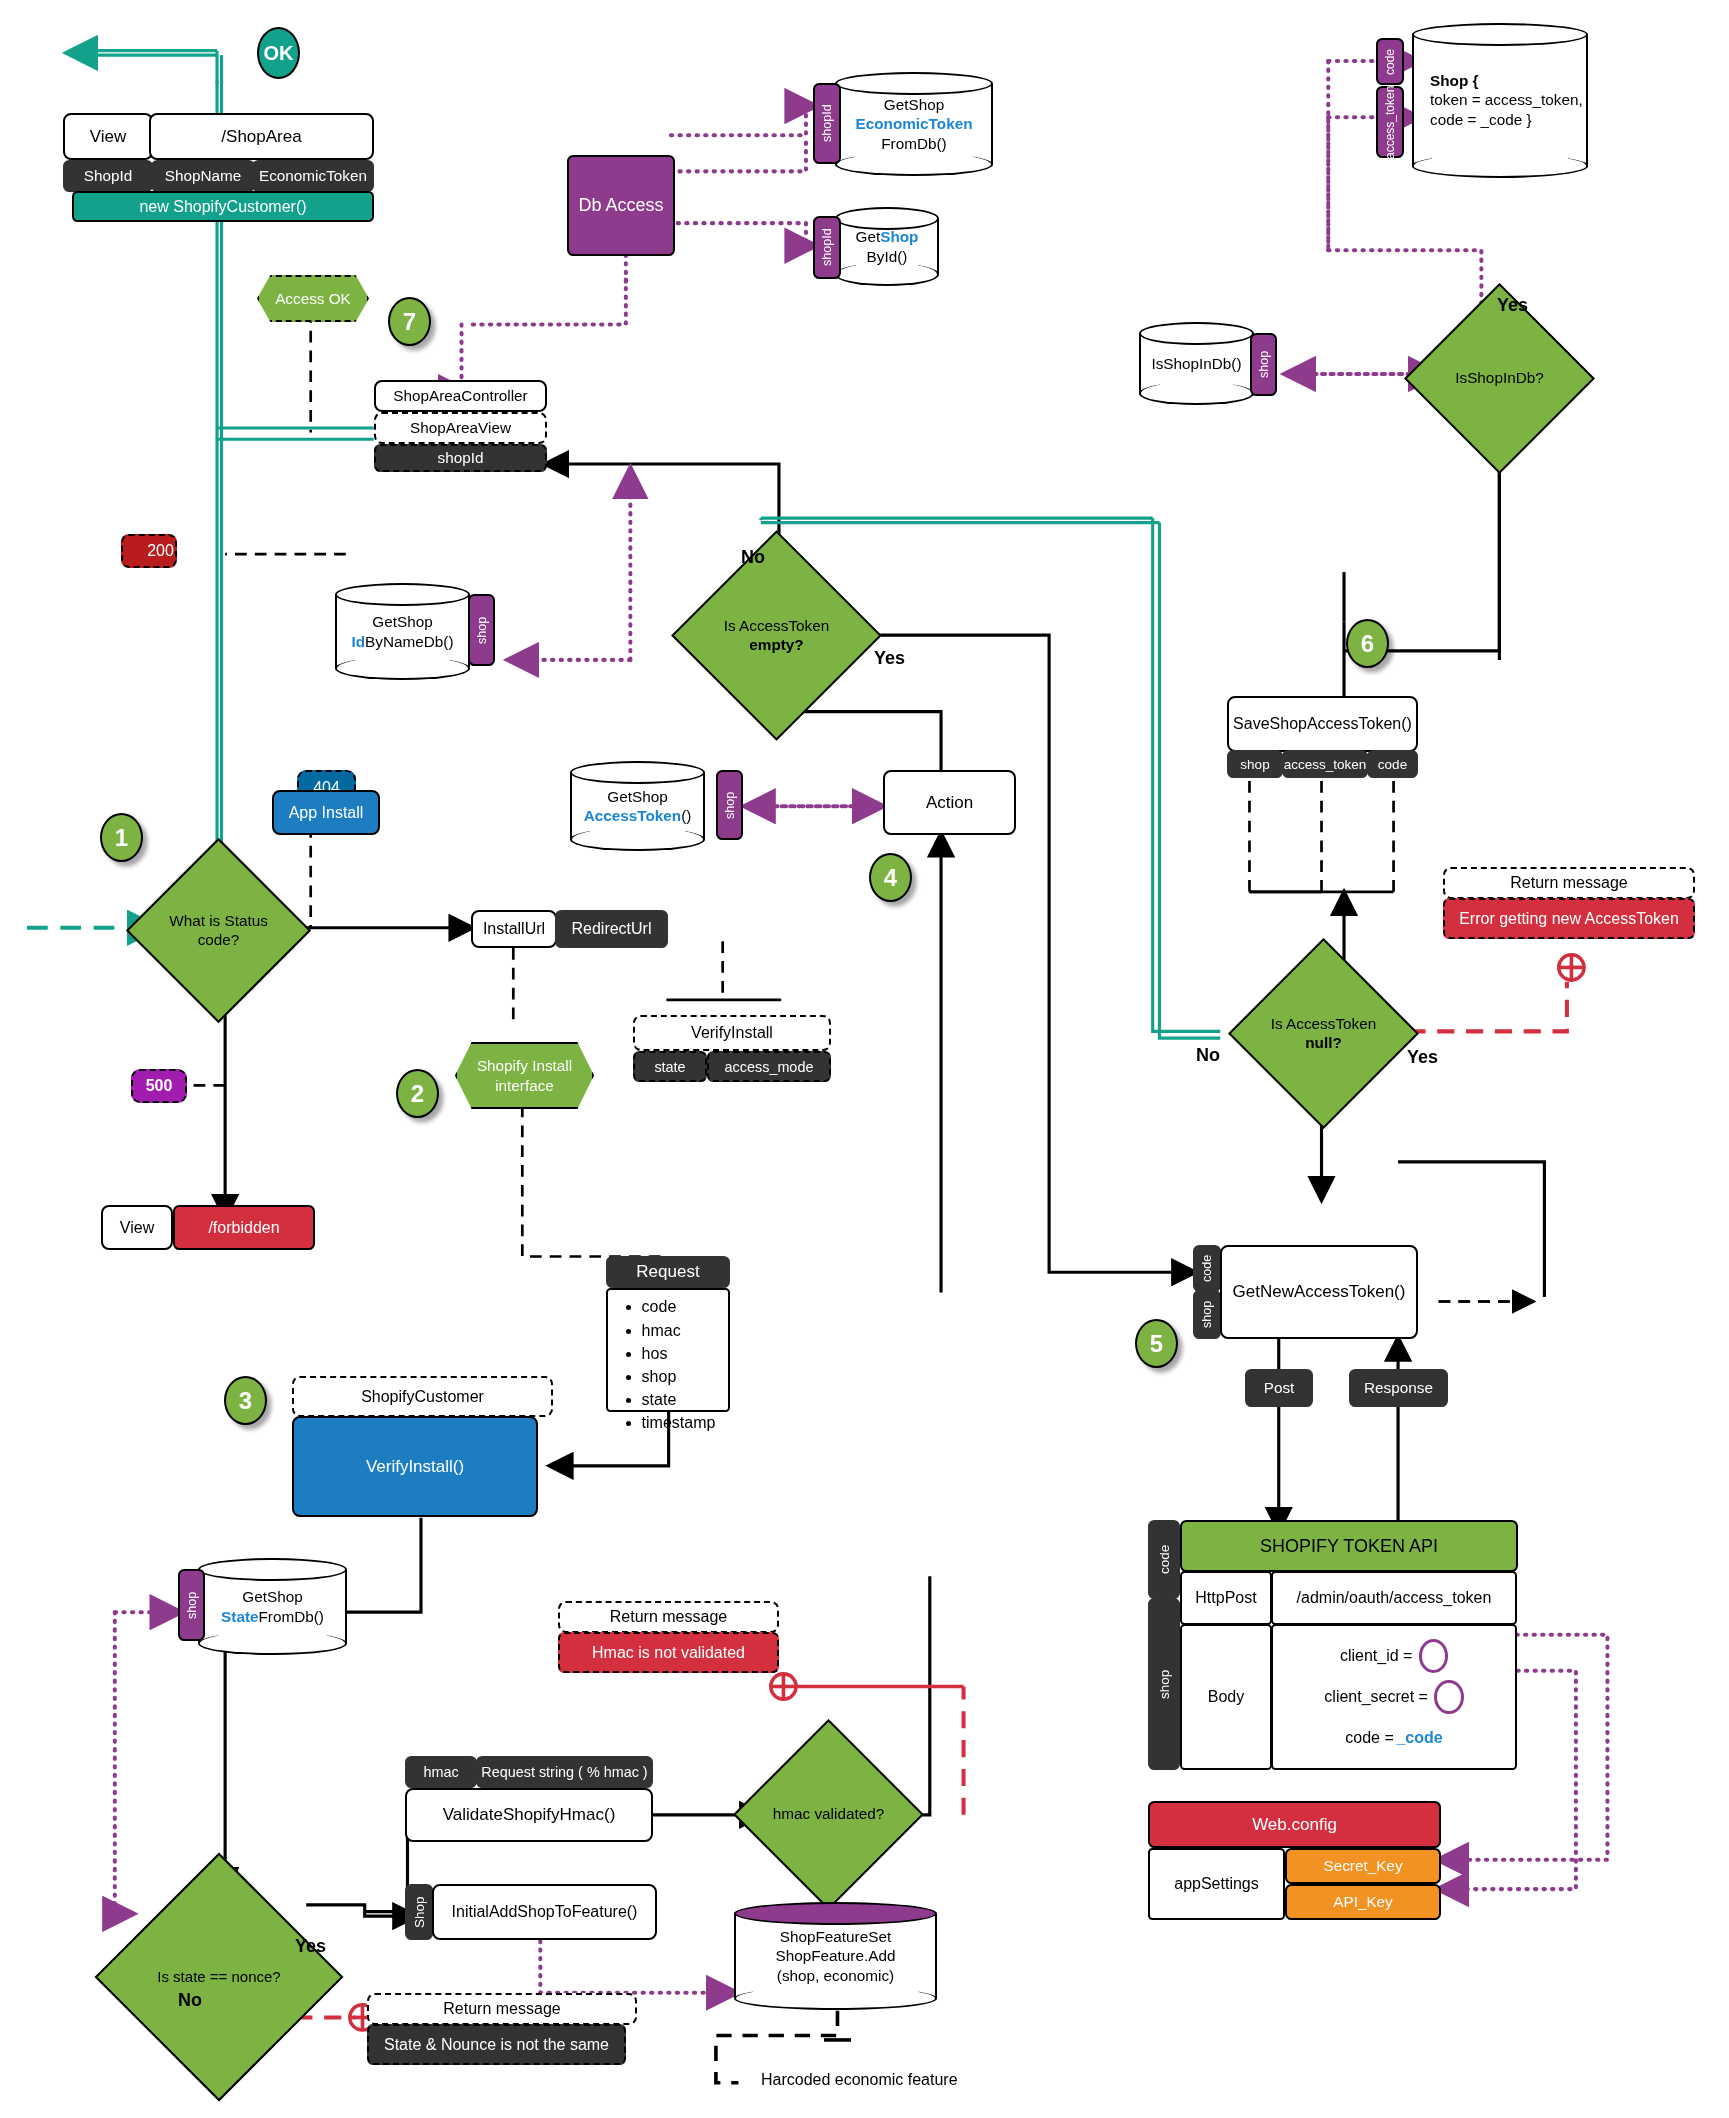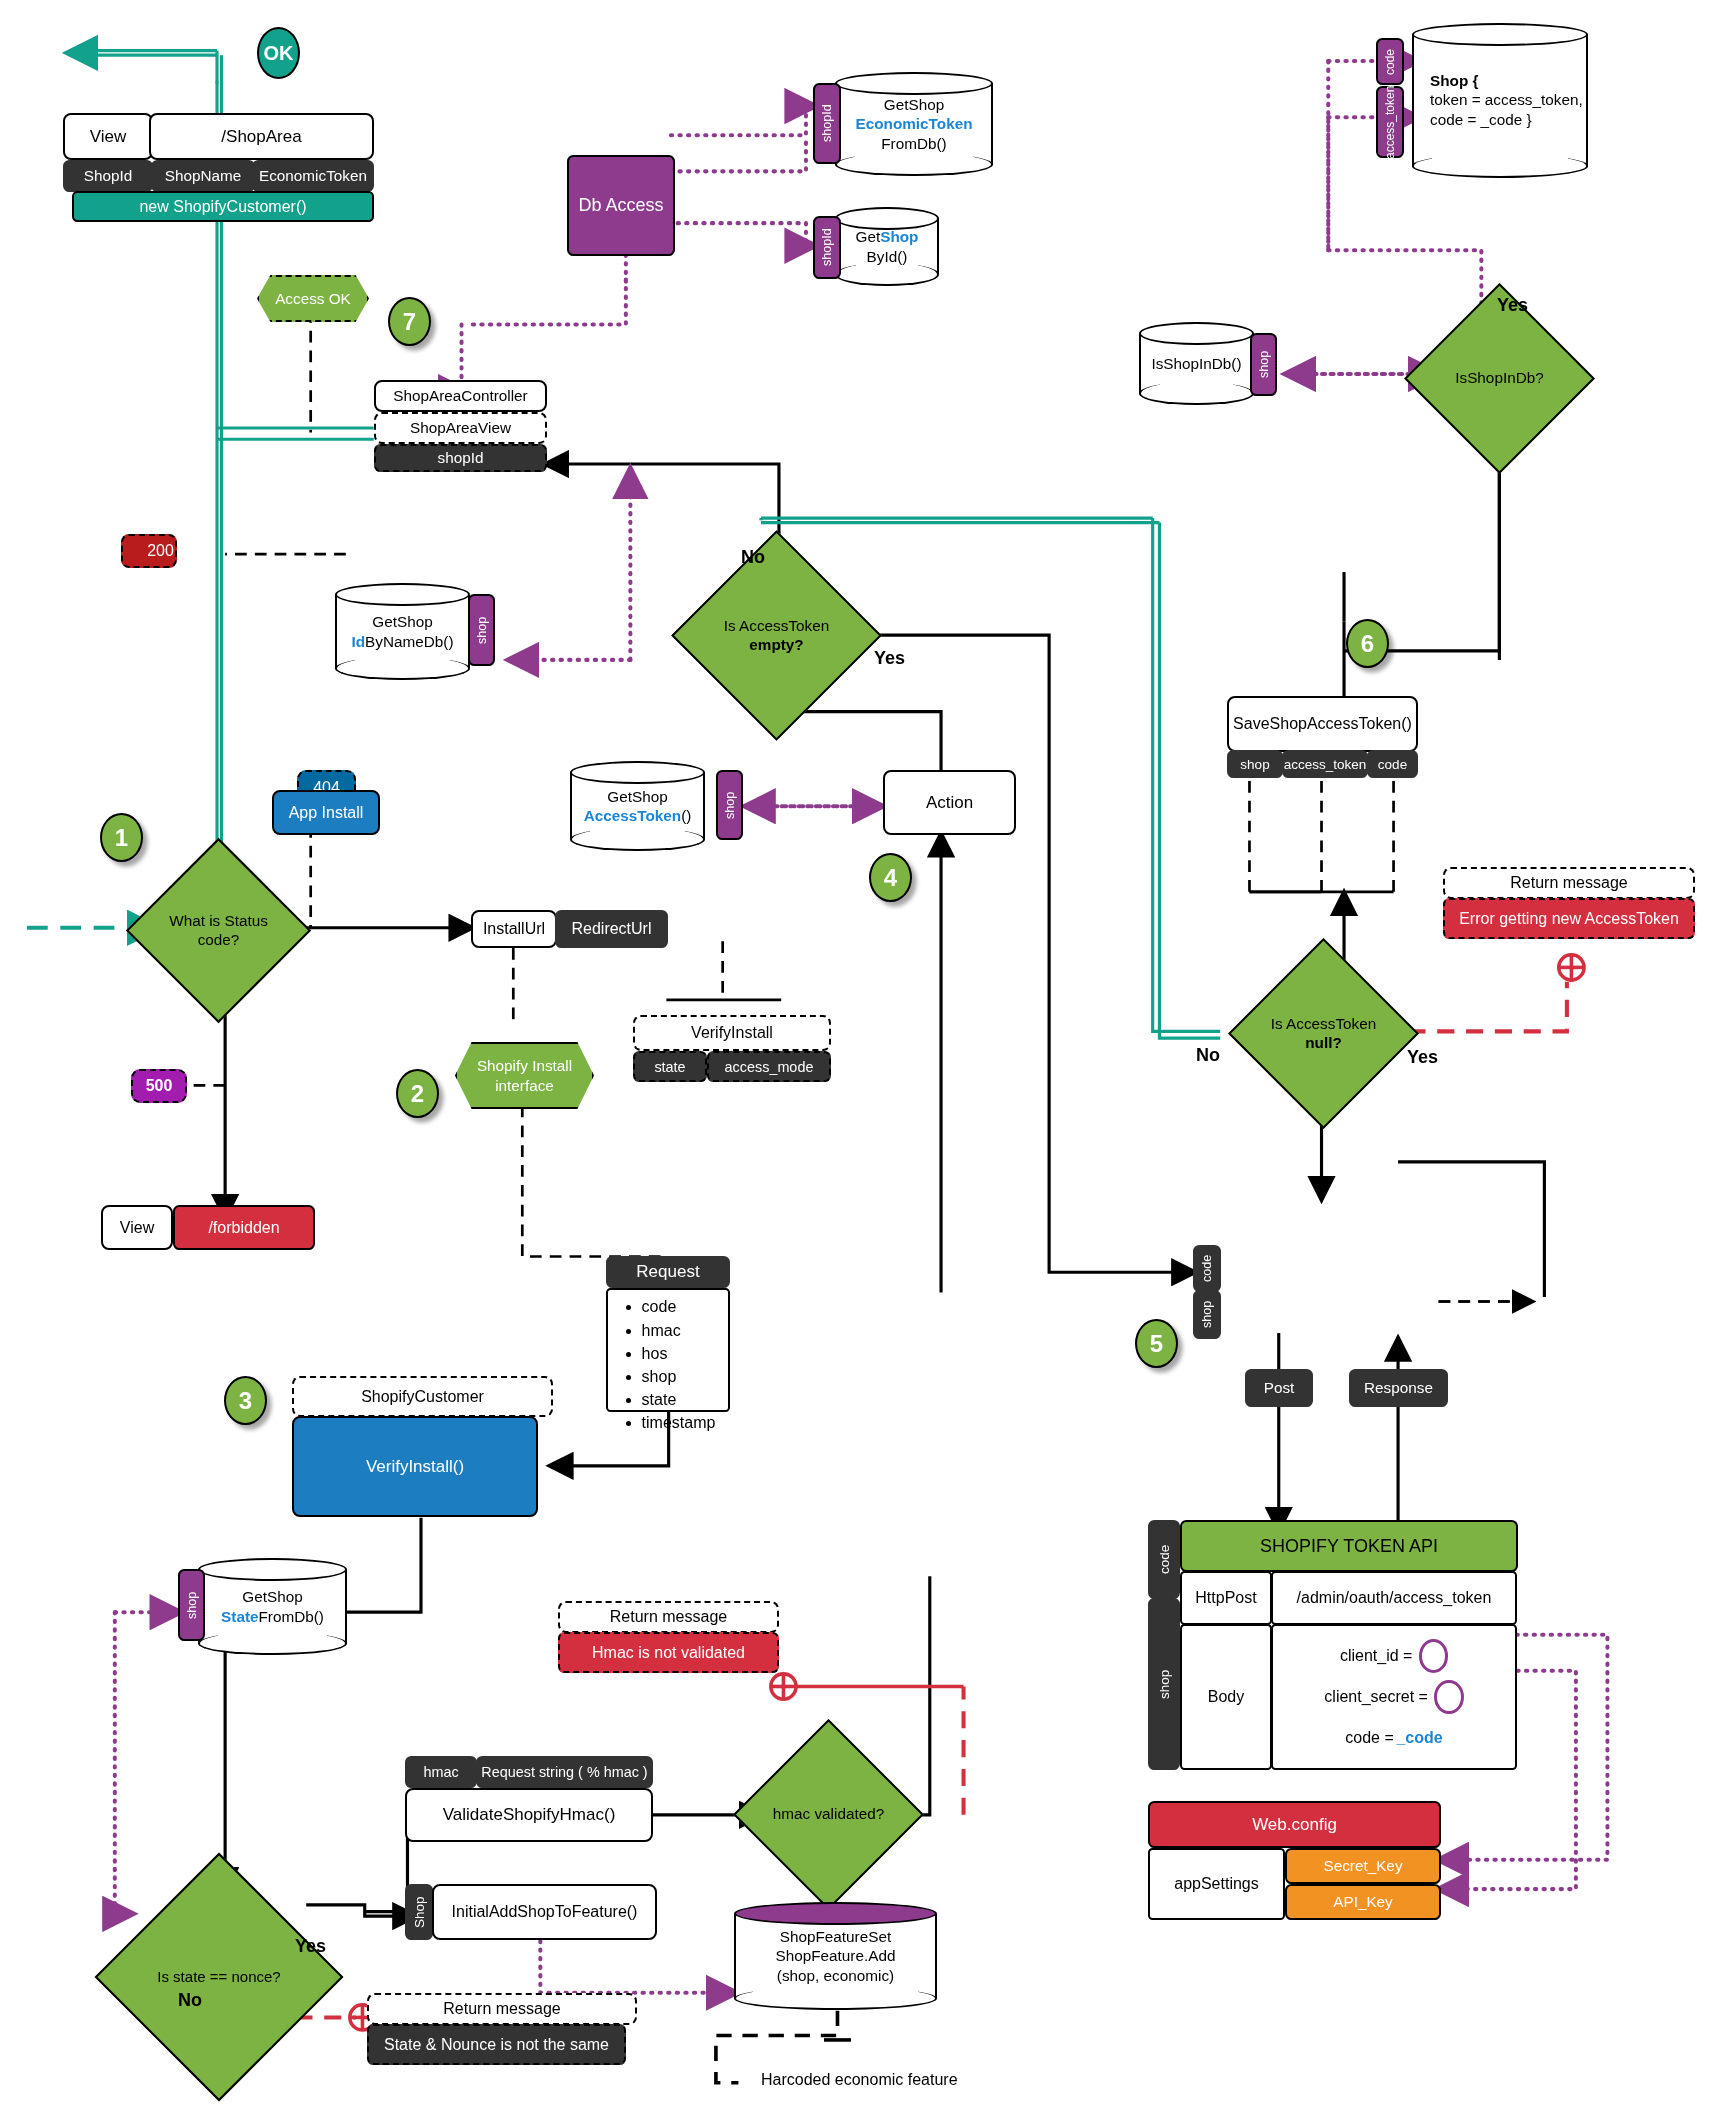--- a/index.html
+++ b/index.html
@@ -596,20 +596,23 @@
   </div>
   <div class="lbl" style="left:1196px;top:1045px;">No</div>
   <div class="lbl" style="left:1407px;top:1047px;">Yes</div>
 
   <div class="node dark vert" style="left:1193px;top:1245px;width:28px;height:47px;font-size:12.6px;">
     <span>code</span>
   </div>
   <div class="node dark vert" style="left:1193px;top:1290px;width:28px;height:49px;font-size:12.6px;">
     <span>shop</span>
   </div>
+  <div class="node rb" style="left:1220px;top:1245px;width:198px;height:94px;font-size:17px;">
+    <span>GetNewAccessToken()</span>
+  </div>
   <div class="step" style="left:1135px;top:1319px;">
     <span>5</span>
   </div>
   <div class="node dark" style="left:1245px;top:1369px;width:68px;height:38px;font-size:15.3px;">
     <span>Post</span>
   </div>
   <div class="node dark" style="left:1349px;top:1369px;width:99px;height:38px;font-size:15.3px;">
     <span>Response</span>
   </div>
 

